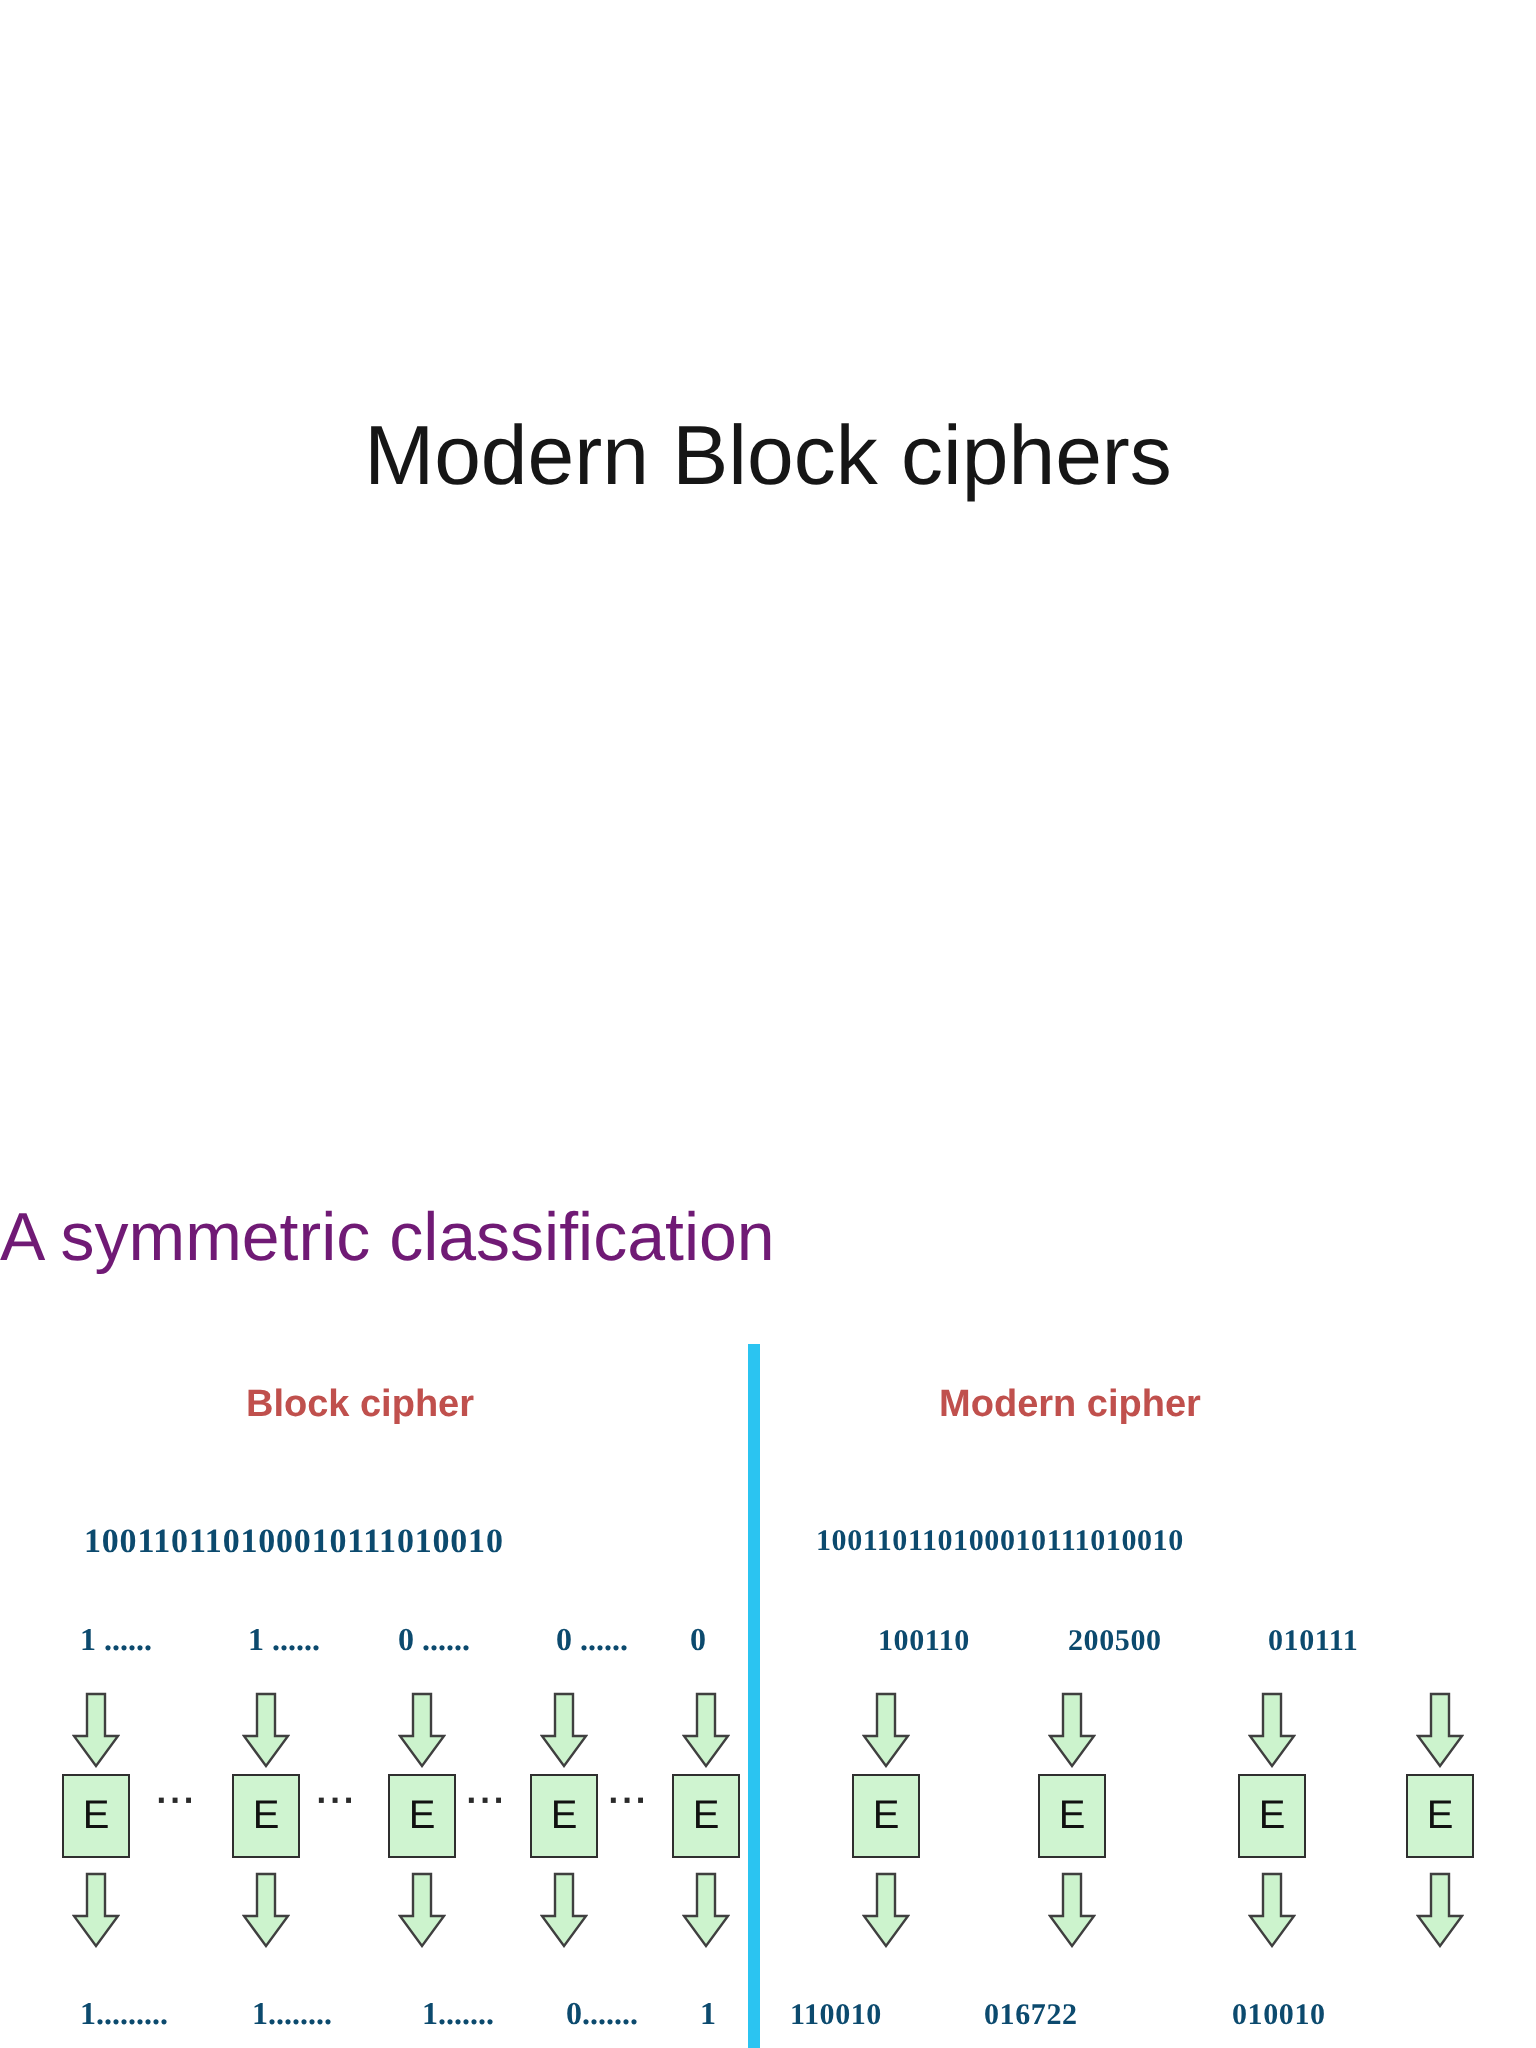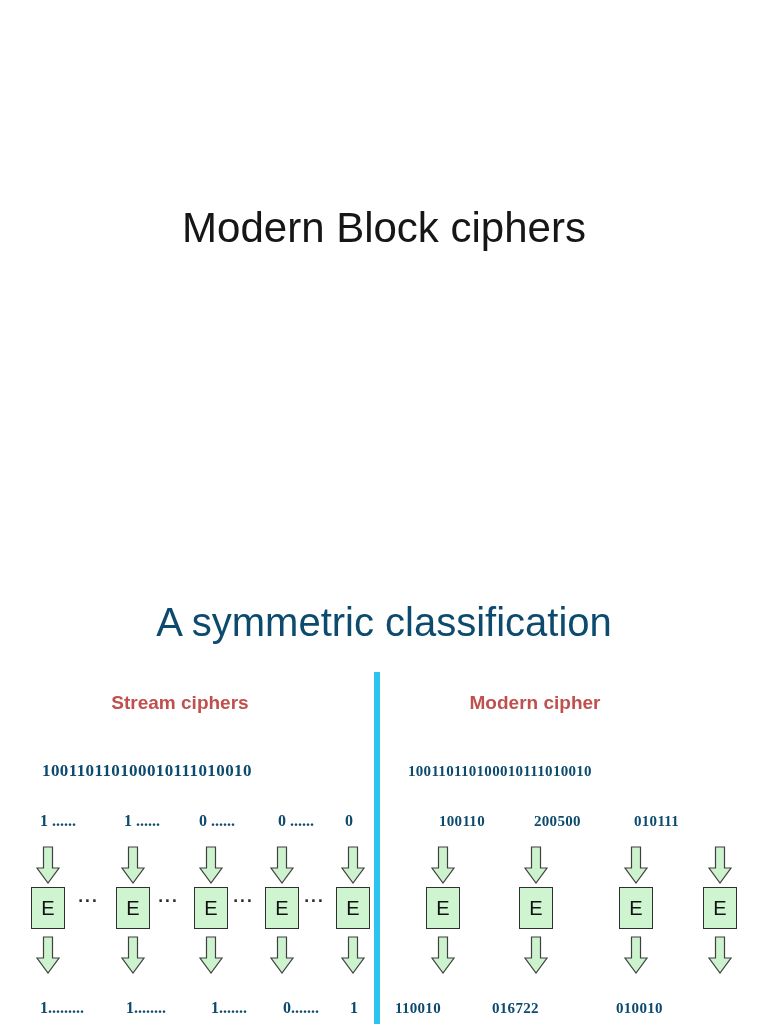--- a/index.html
+++ b/index.html
@@ -8,21 +8,21 @@
     overflow:hidden;font-family:"Liberation Sans",sans-serif;color:#1c1c1c;
   }
   
   .title1{
     position:absolute;left:0;top:204px;width:768px;margin:0;
     text-align:center;font-size:42px;font-weight:400;color:#161616;
     font-family:"Liberation Sans",sans-serif;letter-spacing:0px;
   }
   .title2{
     position:absolute;left:0;top:600px;width:768px;margin:0;
-    text-align:center;font-size:40px;font-weight:400;color:#0c4a6e;
+    font-size:34px;font-weight:400;color:#701a75;
     font-family:"Liberation Sans",sans-serif;
   }
   
   .divider{
     position:absolute;left:374px;top:672px;width:6px;height:352px;
     background:var(--divider_cyan,#2bc4f1);
   }
   
   .col-hdr{
     position:absolute;top:692px;margin:0;text-align:center;
@@ -68,21 +68,21 @@
 <body>
 
 <div class="page">
 
   <h1 class="title1">Modern Block ciphers</h1>
 
   <h1 class="title2">A symmetric classification</h1>
 
   <div class="divider"></div>
 
-  <p class="col-hdr stream-hdr">Stream ciphers</p>
+  <p class="col-hdr stream-hdr">Block cipher</p>
   <p class="col-hdr block-hdr">Modern cipher</p>
 
   <div class="bin input-str-left">100110110100010111010010</div>
   <div class="bin input-str-right">100110110100010111010010</div>
 
   <span class="bin bit-label" style="left:40px">1 ......</span>
   <span class="bin bit-label" style="left:124px">1  ......</span>
   <span class="bin bit-label" style="left:199px">0 ......</span>
   <span class="bin bit-label" style="left:278px">0 ......</span>
   <span class="bin bit-label" style="left:345px">0</span>

